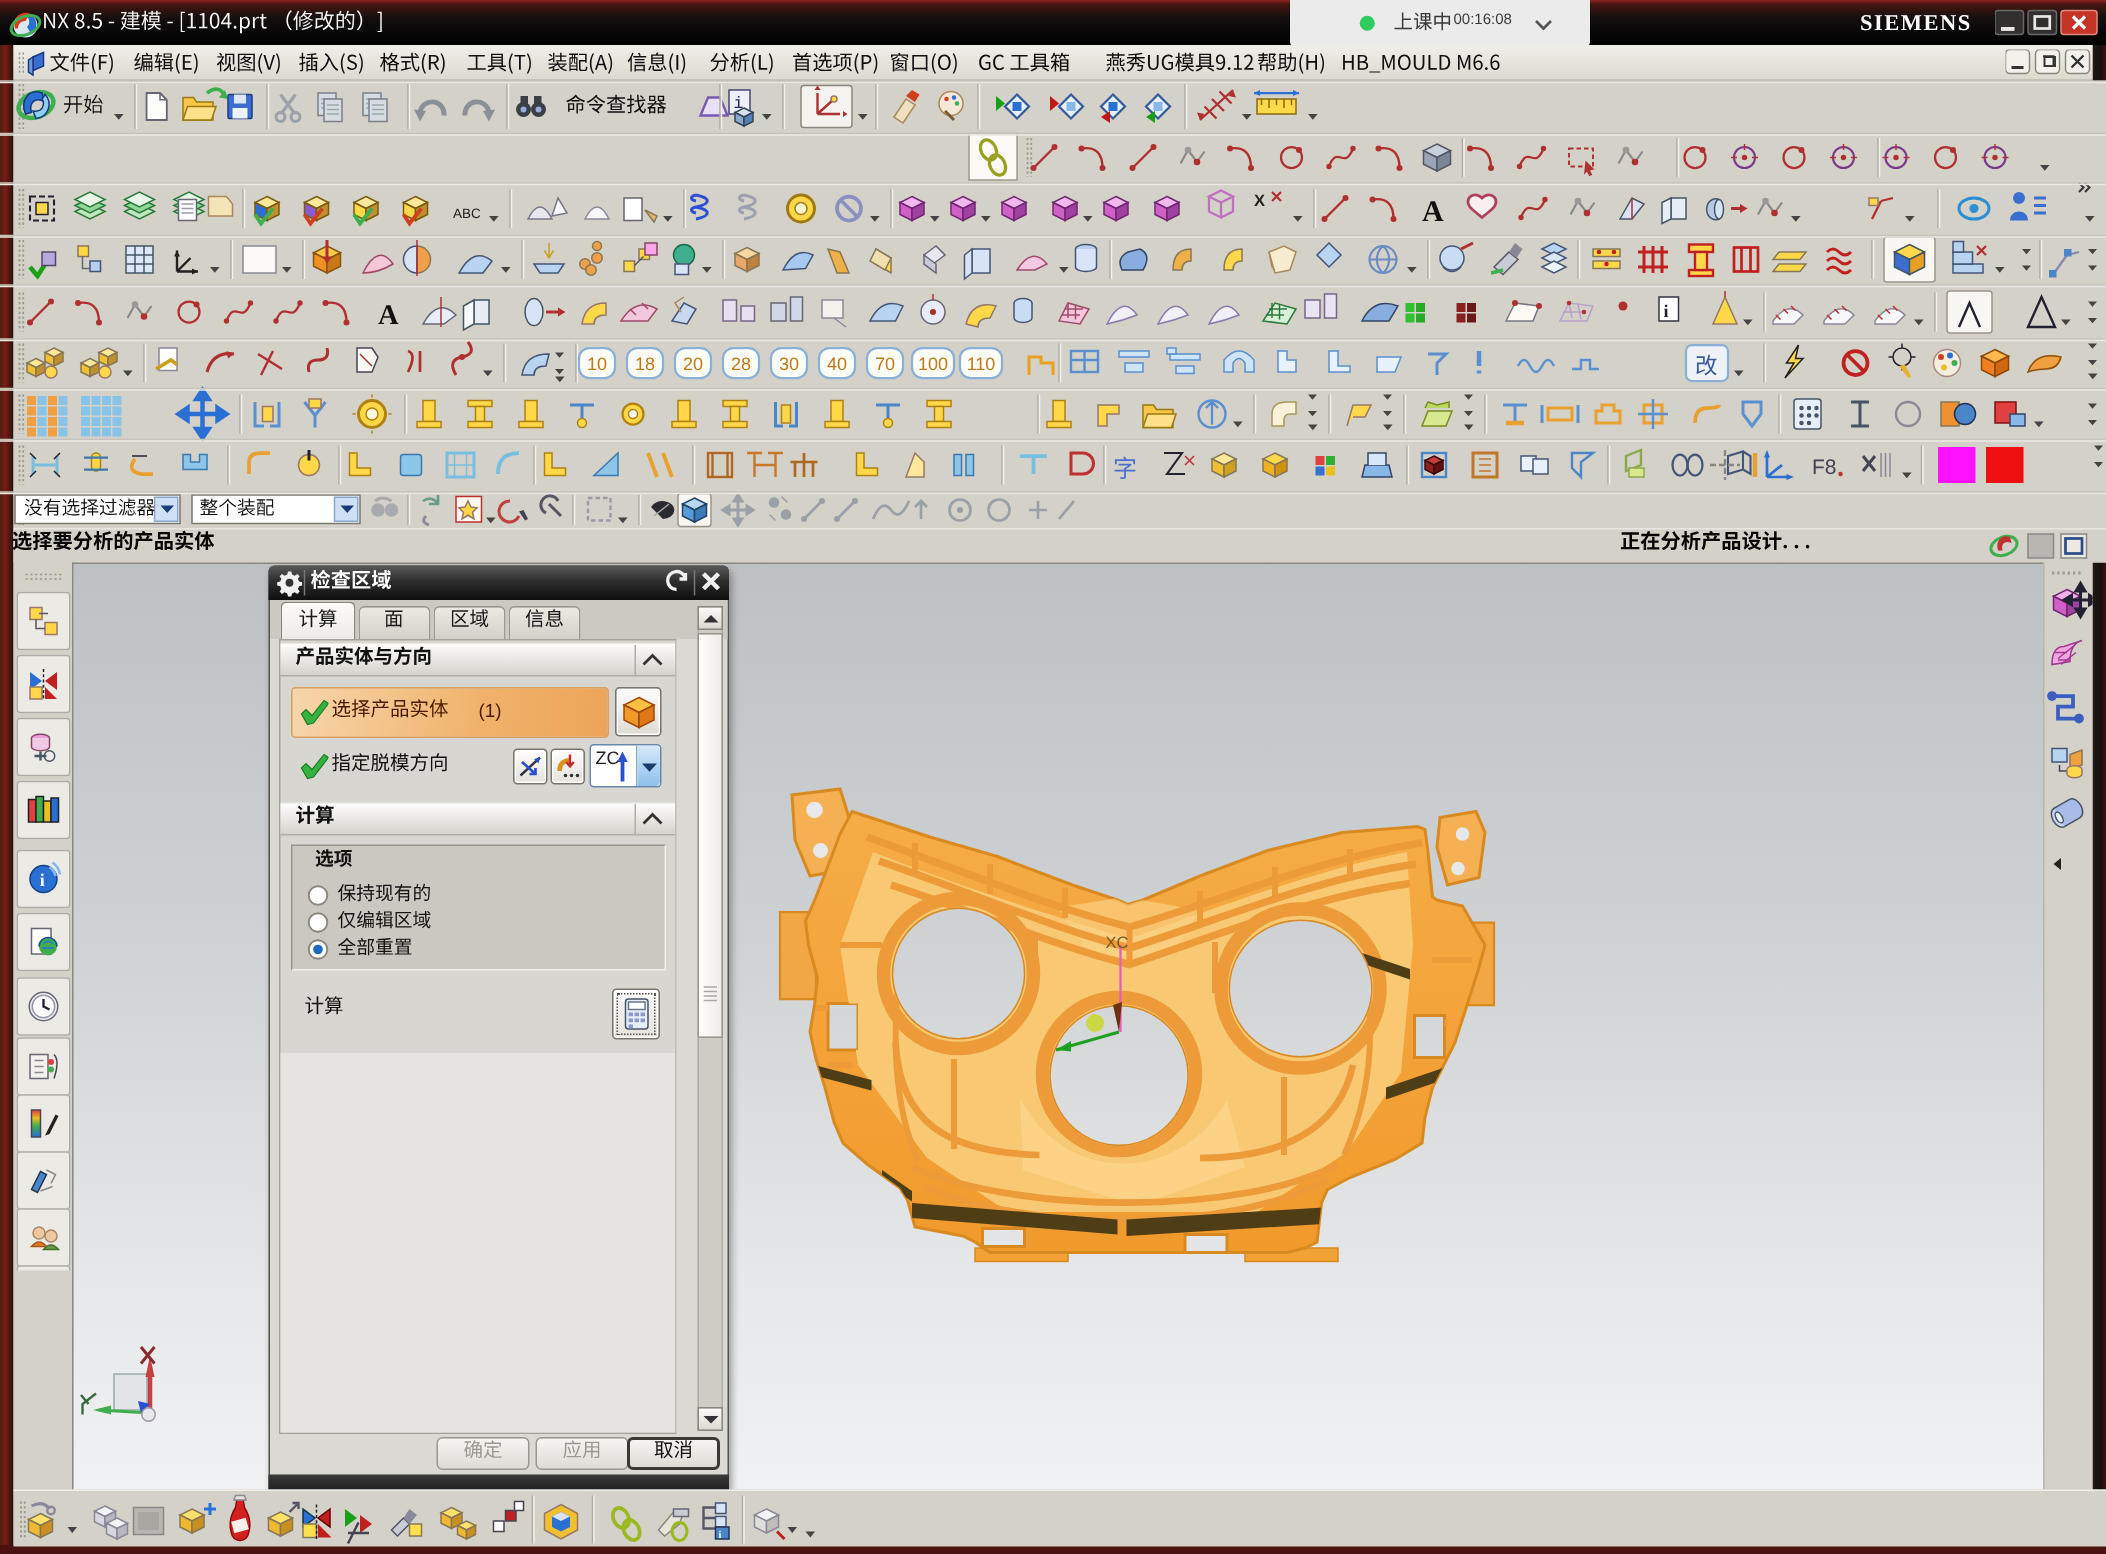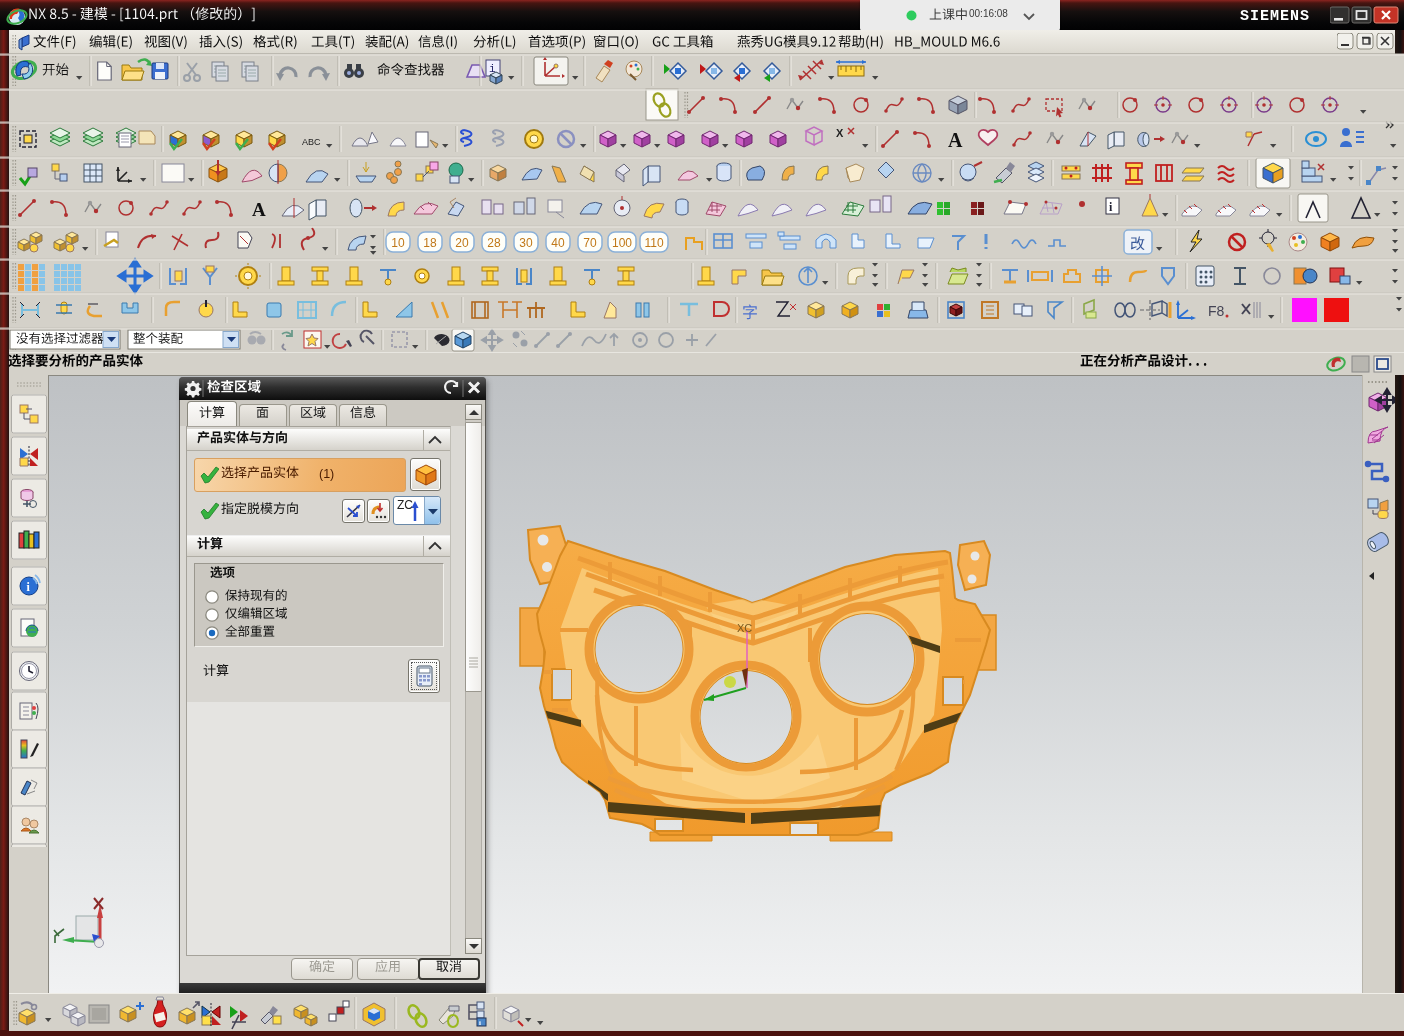--- a/index.html
+++ b/index.html
@@ -13,21 +13,21 @@
     <div class="abs" style="left:0;top:0;width:1404px;height:30px;background:linear-gradient(180deg,#8c2420 0,#471511 10%,#16100f 38%,#060607 75%,#020203 100%)"></div>
     <svg class="abs" style="left:6px;top:5px" width="22" height="22">
 <circle cx="11" cy="12" r="8" fill="#d8e8f4"></circle>
 <path d="M4 14 C2 7 8 2 14 4 L11 9 C8 9 6 11 6 14Z" fill="#e03818"></path>
 <path d="M14 4 C19 7 20 14 15 18 L12 13 C14 11 14 8 12 6Z" fill="#2a6fd4"></path>
 <ellipse cx="11" cy="12" rx="10" ry="6" fill="none" stroke="#3fae4f" stroke-width="2" transform="rotate(-22 11 12)"></ellipse>
     </svg>
     <svg style="position:absolute;left:28px;top:8px;overflow:visible" width="230" height="15">
       <path transform="translate(0,10.9)" fill="#f4f4f4" d="M1.4 0L2.6 0L2.6 -5.4C2.6 -6.5 2.5 -7.6 2.5 -8.6L2.5 -8.6L3.6 -6.5L7.4 0L8.7 0L8.7 -10.3L7.5 -10.3L7.5 -4.9C7.5 -3.9 7.6 -2.7 7.7 -1.7L7.6 -1.7L6.5 -3.8L2.7 -10.3L1.4 -10.3ZM10.4 0L11.7 0L13.2 -2.8C13.5 -3.3 13.7 -3.8 14 -4.4L14.1 -4.4C14.4 -3.8 14.7 -3.3 15 -2.8L16.5 0L17.9 0L14.9 -5.2L17.7 -10.3L16.4 -10.3L15 -7.6C14.7 -7.2 14.5 -6.7 14.3 -6.1L14.2 -6.1C13.9 -6.7 13.7 -7.2 13.4 -7.6L12 -10.3L10.6 -10.3L13.4 -5.3ZM25.2 0.2C27.1 0.2 28.4 -1 28.4 -2.5C28.4 -3.9 27.6 -4.6 26.7 -5.2L26.7 -5.2C27.3 -5.7 28 -6.6 28 -7.7C28 -9.3 27 -10.4 25.2 -10.4C23.6 -10.4 22.4 -9.4 22.4 -7.8C22.4 -6.7 23.1 -6 23.8 -5.4L23.8 -5.4C22.9 -4.9 21.9 -3.9 21.9 -2.5C21.9 -1 23.3 0.2 25.2 0.2ZM25.9 -5.6C24.7 -6 23.6 -6.6 23.6 -7.8C23.6 -8.8 24.3 -9.5 25.2 -9.5C26.3 -9.5 26.9 -8.7 26.9 -7.6C26.9 -6.9 26.6 -6.2 25.9 -5.6ZM25.2 -0.8C24 -0.8 23.1 -1.6 23.1 -2.7C23.1 -3.6 23.6 -4.5 24.5 -5C25.9 -4.4 27.2 -3.9 27.2 -2.5C27.2 -1.5 26.4 -0.8 25.2 -0.8ZM31 0.2C31.5 0.2 31.9 -0.2 31.9 -0.8C31.9 -1.4 31.5 -1.8 31 -1.8C30.5 -1.8 30.1 -1.4 30.1 -0.8C30.1 -0.2 30.5 0.2 31 0.2ZM36.6 0.2C38.3 0.2 40 -1.1 40 -3.3C40 -5.6 38.6 -6.6 36.9 -6.6C36.3 -6.6 35.8 -6.5 35.3 -6.2L35.6 -9.2L39.5 -9.2L39.5 -10.3L34.5 -10.3L34.1 -5.5L34.8 -5C35.4 -5.4 35.9 -5.6 36.5 -5.6C37.8 -5.6 38.7 -4.8 38.7 -3.3C38.7 -1.8 37.7 -0.9 36.5 -0.9C35.3 -0.9 34.5 -1.4 34 -2L33.3 -1.2C34 -0.5 35 0.2 36.6 0.2ZM44.5 -3.4L48.1 -3.4L48.1 -4.4L44.5 -4.4ZM57.4 -10.6L57.4 -9.7L60 -9.7L60 -8.7L56.5 -8.7L56.5 -7.9L60 -7.9L60 -6.8L57.3 -6.8L57.3 -5.9L60 -5.9L60 -4.8L57.1 -4.8L57.1 -4L60 -4L60 -2.9L56.6 -2.9L56.6 -2.1L60 -2.1L60 -0.7L61 -0.7L61 -2.1L65 -2.1L65 -2.9L61 -2.9L61 -4L64.4 -4L64.4 -4.8L61 -4.8L61 -5.9L64.1 -5.9L64.1 -7.9L65.1 -7.9L65.1 -8.7L64.1 -8.7L64.1 -10.6L61 -10.6L61 -11.8L60 -11.8L60 -10.6ZM61 -7.9L63.2 -7.9L63.2 -6.8L61 -6.8ZM61 -8.7L61 -9.7L63.2 -9.7L63.2 -8.7ZM53.2 -5.5C53.2 -5.7 53.5 -5.8 53.7 -6L55.5 -6C55.3 -4.7 55 -3.6 54.6 -2.7C54.3 -3.3 54 -4 53.7 -4.8L52.9 -4.5C53.3 -3.4 53.7 -2.5 54.2 -1.8C53.7 -0.8 53.1 -0.1 52.4 0.4C52.6 0.6 53 0.9 53.1 1.1C53.8 0.6 54.4 -0.1 54.9 -1C56.4 0.4 58.4 0.8 61 0.8L64.9 0.8C65 0.5 65.2 0 65.3 -0.2C64.6 -0.2 61.6 -0.2 61 -0.2C58.6 -0.2 56.7 -0.5 55.3 -1.8C55.9 -3.1 56.3 -4.8 56.5 -6.8L55.9 -6.9L55.7 -6.9L54.5 -6.9C55.2 -7.9 55.9 -9.3 56.6 -10.6L55.9 -11L55.6 -10.9L52.7 -10.9L52.7 -10L55.2 -10C54.6 -8.7 53.9 -7.6 53.6 -7.2C53.4 -6.8 53 -6.4 52.8 -6.4C52.9 -6.1 53.1 -5.7 53.2 -5.5ZM72.5 -5.8L77.3 -5.8L77.3 -4.8L72.5 -4.8ZM72.5 -7.6L77.3 -7.6L77.3 -6.6L72.5 -6.6ZM76.1 -11.8L76.1 -10.6L73.9 -10.6L73.9 -11.8L72.9 -11.8L72.9 -10.6L70.9 -10.6L70.9 -9.7L72.9 -9.7L72.9 -8.7L73.9 -8.7L73.9 -9.7L76.1 -9.7L76.1 -8.7L77.1 -8.7L77.1 -9.7L79.1 -9.7L79.1 -10.6L77.1 -10.6L77.1 -11.8ZM71.5 -8.4L71.5 -4L74.3 -4C74.3 -3.6 74.2 -3.2 74.1 -2.9L70.6 -2.9L70.6 -2L73.8 -2C73.3 -0.9 72.3 -0.2 70.2 0.3C70.4 0.5 70.7 0.9 70.8 1.1C73.2 0.5 74.3 -0.5 74.9 -2C75.6 -0.4 76.9 0.6 78.7 1.1C78.9 0.9 79.1 0.5 79.4 0.3C77.8 -0.1 76.6 -0.9 75.9 -2L79 -2L79 -2.9L75.2 -2.9C75.2 -3.2 75.3 -3.6 75.3 -4L78.3 -4L78.3 -8.4ZM68.3 -11.8L68.3 -9.1L66.5 -9.1L66.5 -8.1L68.3 -8.1L68.3 -8.1C67.9 -6.2 67.1 -3.9 66.3 -2.8C66.5 -2.5 66.7 -2 66.9 -1.7C67.4 -2.6 67.9 -3.8 68.3 -5.2L68.3 1.1L69.3 1.1L69.3 -6.1C69.7 -5.4 70.1 -4.5 70.3 -4L71 -4.8C70.7 -5.2 69.7 -6.9 69.3 -7.5L69.3 -8.1L70.7 -8.1L70.7 -9.1L69.3 -9.1L69.3 -11.8ZM83.6 -3.4L87.2 -3.4L87.2 -4.4L83.6 -4.4ZM92.5 2.4L95.2 2.4L95.2 1.7L93.4 1.7L93.4 -10.3L95.2 -10.3L95.2 -11.1L92.5 -11.1ZM96.9 0L102.6 0L102.6 -1.1L100.5 -1.1L100.5 -10.3L99.5 -10.3C99 -9.9 98.3 -9.7 97.4 -9.5L97.4 -8.7L99.2 -8.7L99.2 -1.1L96.9 -1.1ZM104.7 0L110.3 0L110.3 -1.1L108.3 -1.1L108.3 -10.3L107.3 -10.3C106.7 -9.9 106.1 -9.7 105.2 -9.5L105.2 -8.7L107 -8.7L107 -1.1L104.7 -1.1ZM115.1 0.2C117.1 0.2 118.3 -1.6 118.3 -5.2C118.3 -8.7 117.1 -10.4 115.1 -10.4C113.2 -10.4 111.9 -8.7 111.9 -5.2C111.9 -1.6 113.2 0.2 115.1 0.2ZM115.1 -0.9C114 -0.9 113.2 -2.2 113.2 -5.2C113.2 -8.2 114 -9.4 115.1 -9.4C116.3 -9.4 117.1 -8.2 117.1 -5.2C117.1 -2.2 116.3 -0.9 115.1 -0.9ZM123.8 0L125 0L125 -2.8L126.3 -2.8L126.3 -3.9L125 -3.9L125 -10.3L123.6 -10.3L119.3 -3.7L119.3 -2.8L123.8 -2.8ZM123.8 -3.9L120.6 -3.9L123 -7.4C123.3 -7.9 123.5 -8.4 123.8 -8.9L123.8 -8.9C123.8 -8.3 123.8 -7.5 123.8 -7ZM128.7 0.2C129.2 0.2 129.7 -0.2 129.7 -0.8C129.7 -1.4 129.2 -1.8 128.7 -1.8C128.2 -1.8 127.8 -1.4 127.8 -0.8C127.8 -0.2 128.2 0.2 128.7 0.2ZM132 3.2L133.3 3.2L133.3 0.6L133.2 -0.7C133.9 -0.1 134.6 0.2 135.3 0.2C137 0.2 138.6 -1.3 138.6 -3.9C138.6 -6.3 137.5 -7.8 135.6 -7.8C134.7 -7.8 133.9 -7.3 133.2 -6.7L133.1 -6.7L133 -7.6L132 -7.6ZM135.1 -0.9C134.6 -0.9 133.9 -1.1 133.3 -1.7L133.3 -5.7C134 -6.4 134.6 -6.7 135.3 -6.7C136.7 -6.7 137.3 -5.6 137.3 -3.9C137.3 -2 136.4 -0.9 135.1 -0.9ZM140.6 0L141.9 0L141.9 -4.9C142.4 -6.2 143.2 -6.7 143.8 -6.7C144.2 -6.7 144.3 -6.6 144.6 -6.5L144.8 -7.6C144.6 -7.8 144.3 -7.8 144 -7.8C143.2 -7.8 142.4 -7.2 141.8 -6.2L141.8 -6.2L141.7 -7.6L140.6 -7.6ZM148.5 0.2C148.9 0.2 149.4 0 149.9 -0.1L149.6 -1.1C149.4 -1 149 -0.9 148.7 -0.9C147.9 -0.9 147.6 -1.4 147.6 -2.3L147.6 -6.6L149.6 -6.6L149.6 -7.6L147.6 -7.6L147.6 -9.7L146.5 -9.7L146.4 -7.6L145.2 -7.5L145.2 -6.6L146.3 -6.6L146.3 -2.4C146.3 -0.8 146.8 0.2 148.5 0.2ZM162.9 -5.3C162.9 -2.6 164 -0.4 165.7 1.3L166.6 0.9C164.9 -0.8 164 -2.8 164 -5.3C164 -7.8 164.9 -9.9 166.6 -11.6L165.7 -12C164 -10.3 162.9 -8.1 162.9 -5.3ZM177 -5.4C176.2 -4.7 174.8 -4 173.6 -3.6C173.8 -3.5 174 -3.2 174.1 -3C175.5 -3.5 176.9 -4.2 177.8 -5.1ZM178.3 -4C177.4 -3 175.5 -2.2 173.7 -1.8C173.9 -1.6 174.2 -1.3 174.3 -1.1C176.2 -1.6 178 -2.5 179.1 -3.7ZM179.6 -2.5C178.4 -1.1 175.8 -0.2 173 0.2C173.2 0.5 173.4 0.8 173.5 1.1C176.5 0.6 179.1 -0.4 180.5 -2.1ZM171.5 -7.9L171.5 -1.1L172.4 -1.1L172.4 -7.9ZM174.9 -9.4L178.8 -9.4C178.4 -8.6 177.7 -7.9 176.9 -7.4C176 -8 175.4 -8.7 174.9 -9.4ZM175.1 -11.8C174.5 -10.3 173.5 -8.8 172.4 -7.9C172.6 -7.7 173 -7.4 173.2 -7.3C173.6 -7.6 174 -8.1 174.4 -8.6C174.8 -8 175.4 -7.4 176.1 -6.9C175 -6.3 173.7 -5.9 172.4 -5.7C172.6 -5.5 172.8 -5.1 172.9 -4.9C174.3 -5.2 175.7 -5.7 176.9 -6.4C177.8 -5.8 178.9 -5.3 180.2 -5C180.3 -5.2 180.6 -5.6 180.8 -5.8C179.6 -6 178.6 -6.4 177.7 -6.9C178.8 -7.7 179.7 -8.7 180.2 -10L179.6 -10.3L179.4 -10.2L175.5 -10.2C175.7 -10.7 175.9 -11.1 176.1 -11.5ZM170.5 -11.7C169.8 -9.5 168.7 -7.4 167.5 -6C167.7 -5.7 167.9 -5.1 168 -4.9C168.5 -5.4 168.9 -6 169.3 -6.7L169.3 1.1L170.3 1.1L170.3 -8.6C170.8 -9.5 171.1 -10.5 171.5 -11.4ZM189.6 -8.2L192.5 -8.2C192.2 -6.4 191.8 -4.8 191.1 -3.5C190.4 -4.8 189.9 -6.4 189.6 -8ZM182.3 -10.8L182.3 -9.7L186.2 -9.7L186.2 -6.8L182.4 -6.8L182.4 -1.4C182.4 -0.9 182.2 -0.7 182 -0.6C182.2 -0.4 182.4 0.1 182.4 0.4C182.8 0.2 183.3 -0.1 187.3 -1.6C187.3 -1.9 187.2 -2.3 187.2 -2.6L183.5 -1.3L183.5 -5.7L187.2 -5.7L187.1 -5.7C187.4 -5.5 187.8 -5.1 187.9 -4.9C188.3 -5.4 188.6 -6 188.9 -6.6C189.3 -5.1 189.8 -3.7 190.5 -2.5C189.6 -1.4 188.5 -0.4 187 0.2C187.2 0.4 187.5 0.9 187.7 1.2C189.1 0.5 190.2 -0.4 191.1 -1.6C191.9 -0.4 192.8 0.4 194 1.1C194.2 0.8 194.5 0.4 194.8 0.2C193.5 -0.4 192.5 -1.3 191.7 -2.5C192.6 -4 193.2 -5.9 193.6 -8.2L194.5 -8.2L194.5 -9.2L190 -9.2C190.2 -9.9 190.4 -10.8 190.6 -11.6L189.5 -11.8C189.1 -9.5 188.3 -7.2 187.2 -5.8L187.2 -10.8ZM202.9 -5.9C203.7 -4.9 204.7 -3.5 205.1 -2.6L206 -3.2C205.5 -4 204.5 -5.4 203.7 -6.4ZM198.6 -11.8C198.4 -11.1 198.2 -10.2 198 -9.5L196.4 -9.5L196.4 0.8L197.4 0.8L197.4 -0.4L201.3 -0.4L201.3 -9.5L199 -9.5C199.2 -10.1 199.5 -10.9 199.7 -11.6ZM197.4 -8.6L200.3 -8.6L200.3 -5.6L197.4 -5.6ZM197.4 -1.3L197.4 -4.7L200.3 -4.7L200.3 -1.3ZM203.6 -11.8C203.1 -9.9 202.4 -8 201.4 -6.7C201.7 -6.6 202.1 -6.3 202.3 -6.1C202.8 -6.8 203.2 -7.6 203.6 -8.6L207.2 -8.6C207 -3 206.8 -0.8 206.3 -0.3C206.2 -0.1 206 -0.1 205.7 -0.1C205.4 -0.1 204.6 -0.1 203.7 -0.2C203.9 0.1 204 0.5 204 0.8C204.8 0.9 205.6 0.9 206.1 0.9C206.6 0.8 206.9 0.7 207.2 0.3C207.8 -0.4 208 -2.6 208.2 -9C208.2 -9.2 208.2 -9.5 208.2 -9.5L204 -9.5C204.2 -10.2 204.4 -10.9 204.6 -11.6ZM213.5 -5.3C213.5 -8.1 212.4 -10.3 210.7 -12L209.8 -11.6C211.5 -9.9 212.4 -7.8 212.4 -5.3C212.4 -2.8 211.5 -0.8 209.8 0.9L210.7 1.3C212.4 -0.4 213.5 -2.6 213.5 -5.3ZM223.7 2.4L226.5 2.4L226.5 -11.1L223.7 -11.1L223.7 -10.3L225.5 -10.3L225.5 1.7L223.7 1.7Z"></path>
     </svg>
-    <div class="abs" style="left:1240px;top:8px;color:#fff;font-weight:bold;font-size:15px;letter-spacing:1px;font-family:Liberation Mono, monospace">SIEMENS</div>
+    <div class="abs" style="left:1240px;top:8px;color:#fff;font-weight:bold;font-size:15px;letter-spacing:1px;font-family:Liberation Serif, serif">SIEMENS</div>
     <svg class="abs" style="left:1330px;top:5px" width="70" height="20">
 <rect x="0" y="2" width="19" height="16" rx="2" fill="#31302f" stroke="#6a6866"></rect>
 <rect x="4" y="13" width="9" height="2.6" fill="#e8e8e8"></rect>
 <rect x="22" y="2" width="19" height="16" rx="2" fill="#31302f" stroke="#6a6866"></rect>
 <rect x="26.5" y="6" width="10" height="8" fill="none" stroke="#e8e8e8" stroke-width="1.8"></rect>
 <rect x="44" y="2" width="24" height="16" rx="2" fill="#c33326" stroke="#e08a78"></rect>
 <path d="M52 6 l8 8 M60 6 l-8 8" stroke="#fff" stroke-width="2.2"></path>
     </svg>
     <div class="abs" style="left:860px;top:0;width:200px;height:31px;background:#ebebeb;border-radius:0 0 3px 3px;box-shadow:0 1px 2px rgba(0,0,0,.4)"></div>
     <svg class="abs" style="left:906px;top:10px" width="12" height="12">

